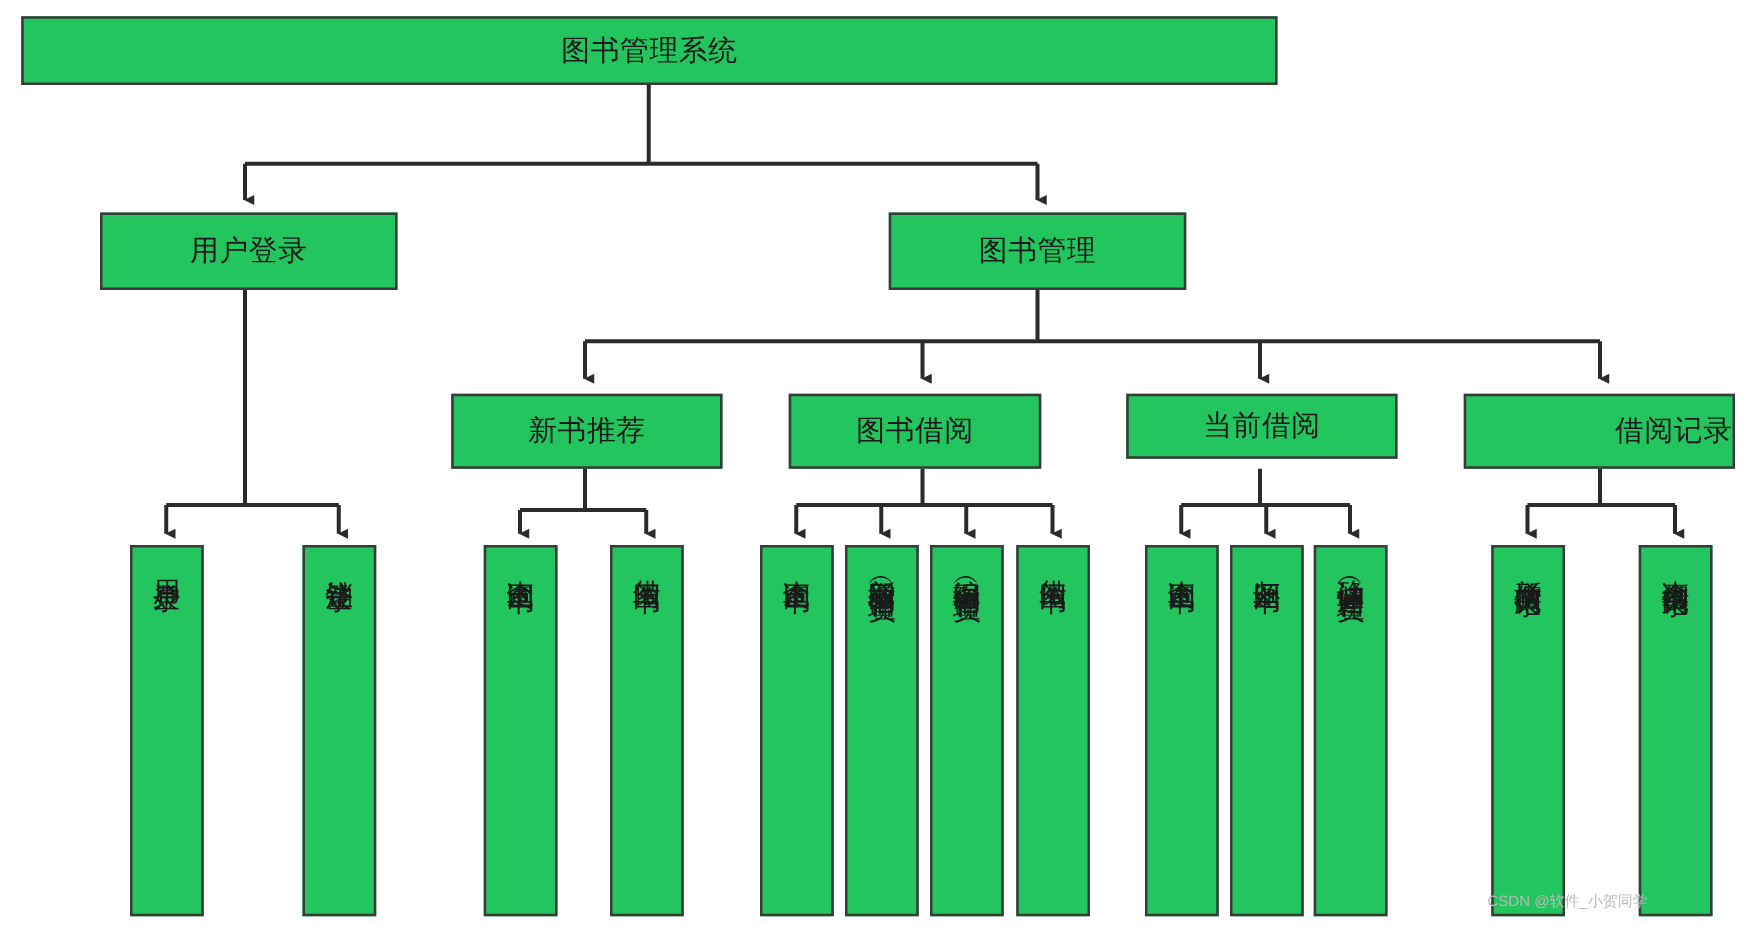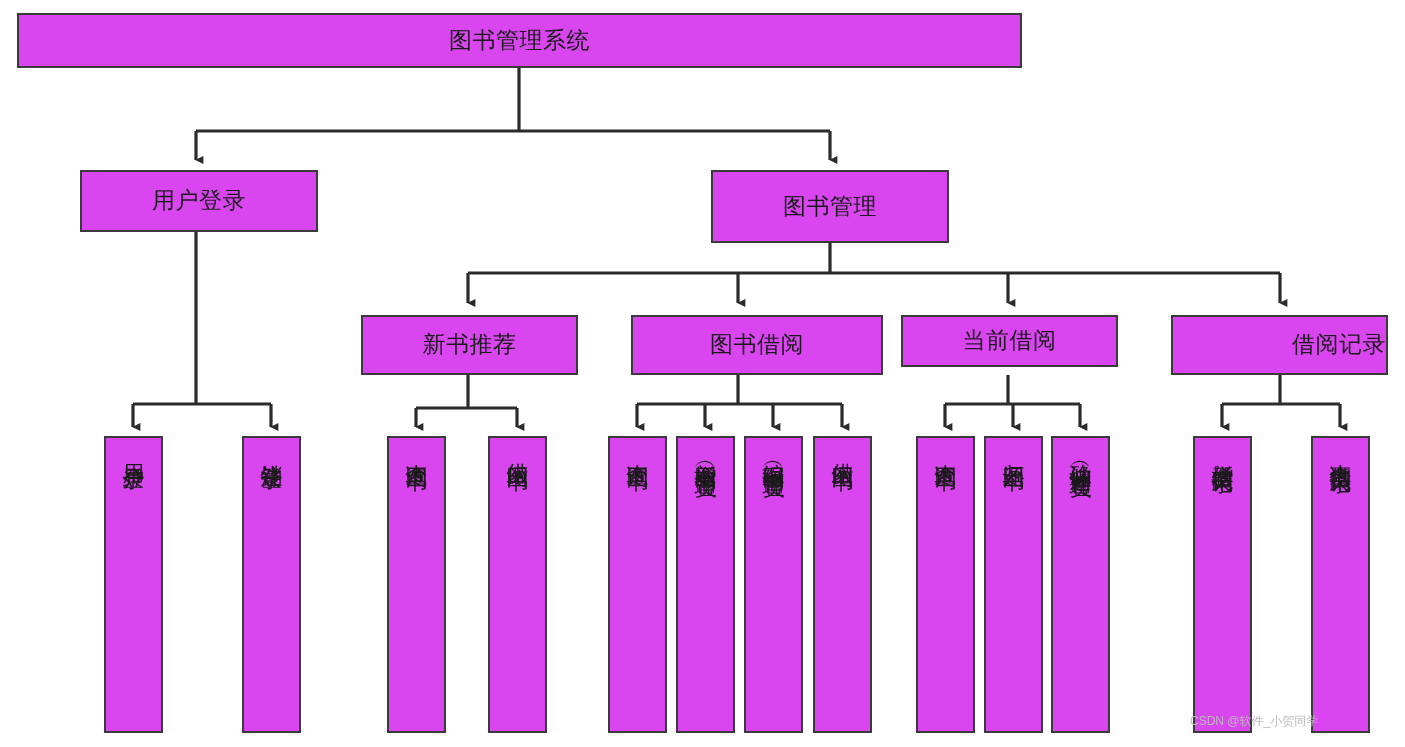--- a/index.html
+++ b/index.html
@@ -21,21 +21,21 @@
   svg#connectors {
     position: absolute;
     left: 0;
     top: 0;
     width: 1405px;
     height: 747px;
   }
   .node {
     position: absolute;
     box-sizing: border-box;
-    background: #d946ef;
+    background: #22c55e;
     border: 2px solid #3a3a3a;
     display: flex;
     align-items: center;
     justify-content: center;
     color: #1a1a1a;
   }
   .node .label {
     display: block;
     text-align: center;
     line-height: 1.18;
@@ -120,29 +120,29 @@
   </svg>
 
   <div class="node horizontal" style="left:17px; top:13px; width:1005px; height:55px;">
     <span class="label">图书管理系统</span>
   </div>
 
   <div class="node horizontal" style="left:80px; top:170px; width:238px; height:62px;">
     <span class="label">用户登录</span>
   </div>
 
-  <div class="node horizontal" style="left:711px; top:170px; width:238px; height:73px;">
+  <div class="node horizontal" style="left:711px; top:170px; width:238px; height:62px;">
     <span class="label">图书管理</span>
   </div>
 
   <div class="node horizontal" style="left:361px; top:315px; width:217px; height:60px;">
     <span class="label">新书推荐</span>
   </div>
 
-  <div class="node horizontal" style="left:631px; top:315px; width:252px; height:60px;">
+  <div class="node horizontal" style="left:631px; top:315px; width:202px; height:60px;">
     <span class="label">图书借阅</span>
   </div>
 
   <div class="node horizontal" style="left:901px; top:315px; width:217px; height:52px;">
     <span class="label">当前借阅</span>
   </div>
 
   <div class="node horizontal" style="left:1171px; top:315px; width:217px; height:60px;justify-content:flex-end;">
     <span class="label">借阅记录</span>
   </div>

